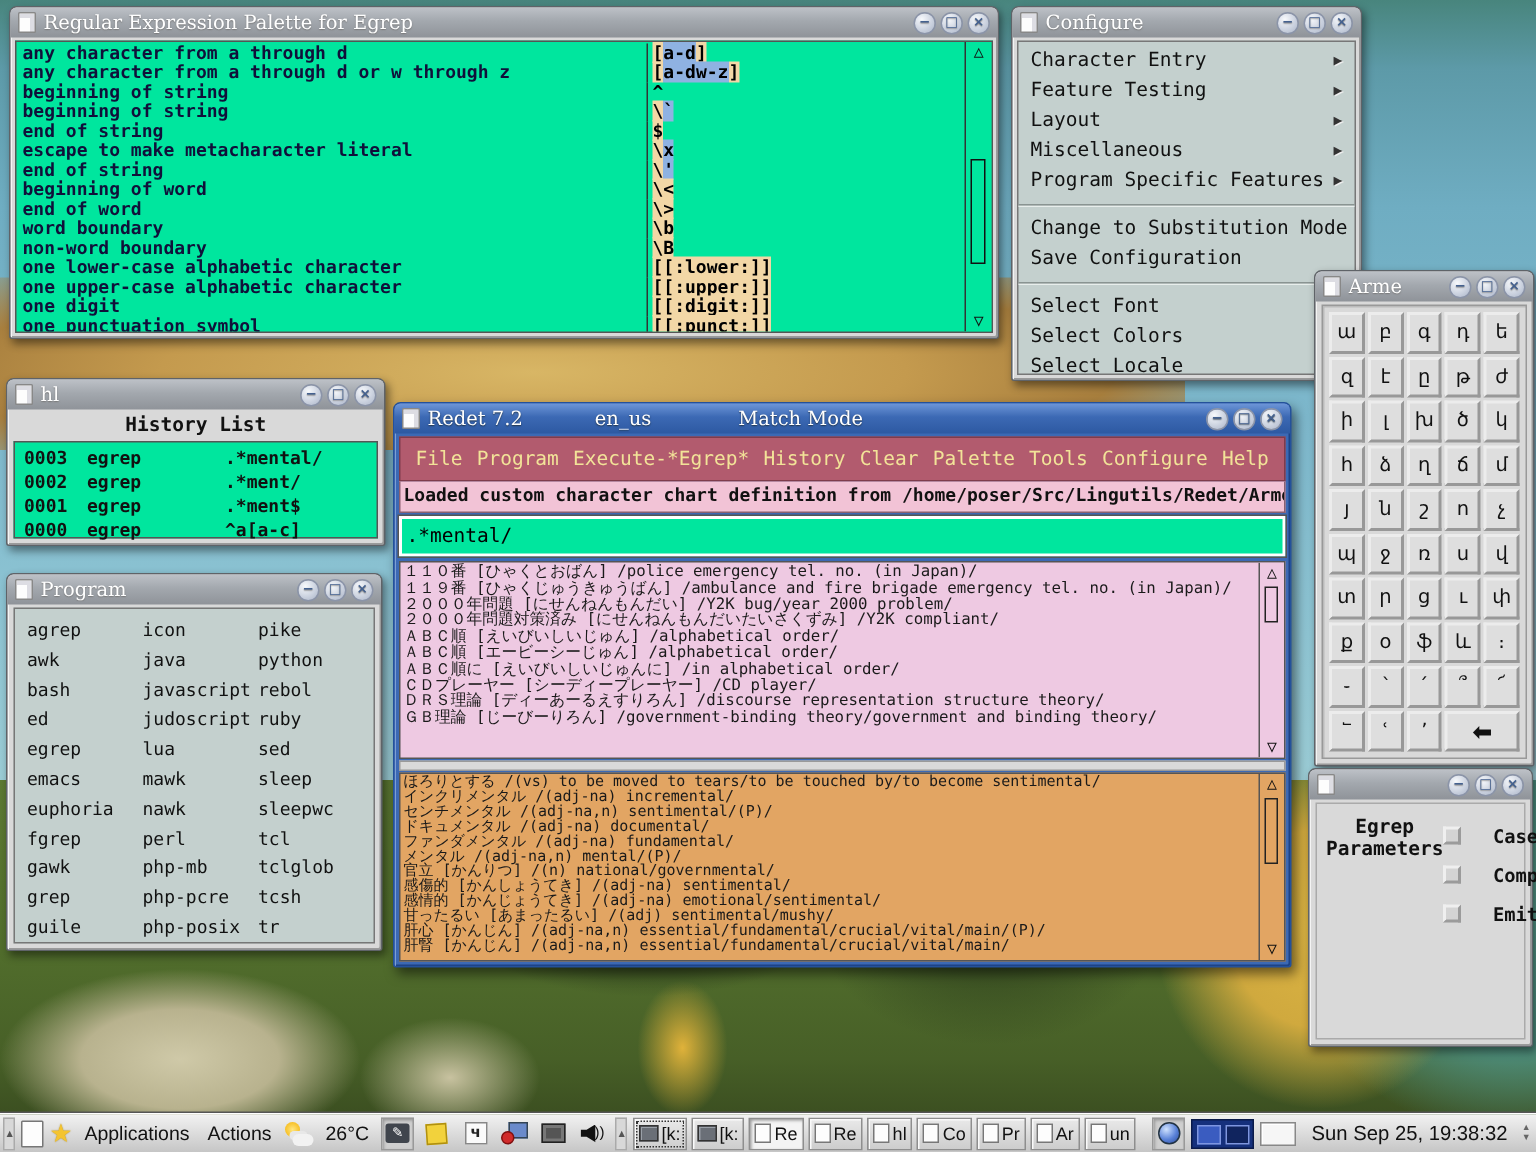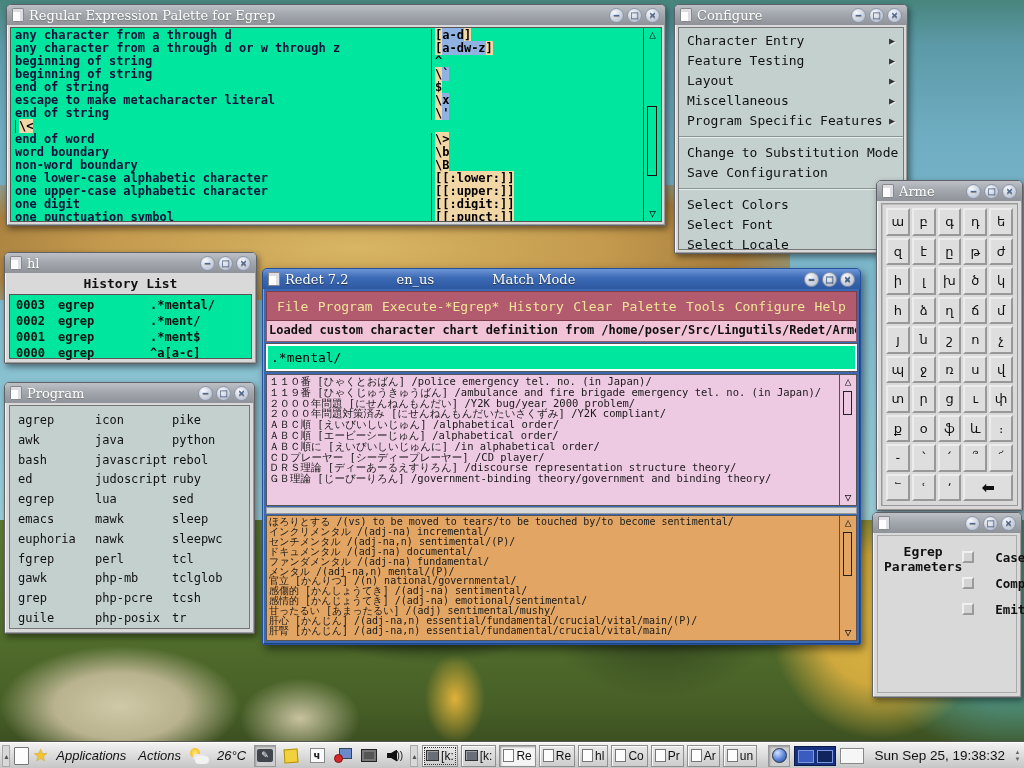--- a/index.html
+++ b/index.html
@@ -132,21 +132,21 @@
 
   
   .taskbar { position:absolute; left:0; top:742px; width:1024px; height:26px;
              background:linear-gradient(180deg,#f2f2f2 0%,#dcdcdc 50%,#c6c6c6 100%);
              border-top:1px solid #fff; box-shadow:0 -1px 0 #555; display:flex; align-items:center; gap:4px; padding:0 2px;
              font:13px "Liberation Sans", sans-serif; color:#111; z-index:20; }
   .hidearrow { width:8px; height:22px; border:1px solid #aaa; background:#d8d8d8; color:#555;
                font-size:7px; line-height:22px; text-align:center; flex:none; }
   .tk-page { width:15px; height:18px; background:#fdfdfd; border:1px solid #777; border-radius:1px; flex:none; }
   .tk-star { color:#f4c430; font-size:17px; text-shadow:0 0 1px #a67c00; flex:none; }
-  .tk-label { padding:0 4px; flex:none;font-style:italic; }
+  .tk-label { padding:0 4px; flex:none; }
   .tk-weather { position:relative; width:20px; height:18px; flex:none; }
   .tk-weather .sun { position:absolute; left:1px; top:1px; width:10px; height:10px; border-radius:50%;
                      background:radial-gradient(#ffe680,#f4b000); }
   .tk-weather .cloud { position:absolute; right:0; bottom:1px; width:14px; height:8px; border-radius:6px;
                        background:#f2f2f2; box-shadow:-3px -3px 0 -1px #e8e8e8; }
   .tk-ico { width:22px; height:22px; flex:none; display:flex; align-items:center; justify-content:center; }
   .tk-ico.sunken { border:1px solid #999; box-shadow:inset 1px 1px 2px #999; background:#cfcfcf; }
   .ic-shot { width:16px; height:13px; background:#40454d; border-radius:2px; color:#fff; font-size:9px; line-height:13px; text-align:center; }
   .ic-note { width:14px; height:14px; background:#f2d23c; border:1px solid #b09010; transform:rotate(-4deg); }
   .ic-word { width:15px; height:15px; background:#fafafa; border:1px solid #888; font:bold 10px/14px "DejaVu Sans", sans-serif; text-align:center; color:#222; }
@@ -217,20 +217,21 @@
         </div>
         <div class="regex-row">
           <span class="regex-desc">escape to make metacharacter literal</span>
           <span class="regex-pat"><span class="seg">\</span><span class="seg pb">x</span></span>
         </div>
         <div class="regex-row">
           <span class="regex-desc">end of string</span>
           <span class="regex-pat"><span class="seg">\</span><span class="seg pb">'</span></span>
         </div>
         <div class="regex-row">
+          <span class="regex-desc">beginning of word</span>
           <span class="regex-pat"><span class="seg">\&lt;</span></span>
         </div>
         <div class="regex-row">
           <span class="regex-desc">end of word</span>
           <span class="regex-pat"><span class="seg">\&gt;</span></span>
         </div>
         <div class="regex-row">
           <span class="regex-desc">word boundary</span>
           <span class="regex-pat"><span class="seg">\b</span></span>
         </div>
@@ -296,24 +297,24 @@
       </div>
       <div class="menu-sep"></div>
       <div class="menu-item">
         <span class="lbl">Change to Substitution Mode</span>
       </div>
       <div class="menu-item">
         <span class="lbl">Save Configuration</span>
       </div>
       <div class="menu-sep"></div>
       <div class="menu-item">
+        <span class="lbl">Select Font</span>
+      </div>
+      <div class="menu-item">
         <span class="lbl">Select Colors</span>
-      </div>
-      <div class="menu-item">
-        <span class="lbl">Select Font</span>
       </div>
       <div class="menu-item">
         <span class="lbl">Select Locale</span>
       </div>
     </div>
 </div>
 
 <div class="win w-armen" style="z-index:3">
   <div class="tbar inactive">
     <span class="ticon"></span>

